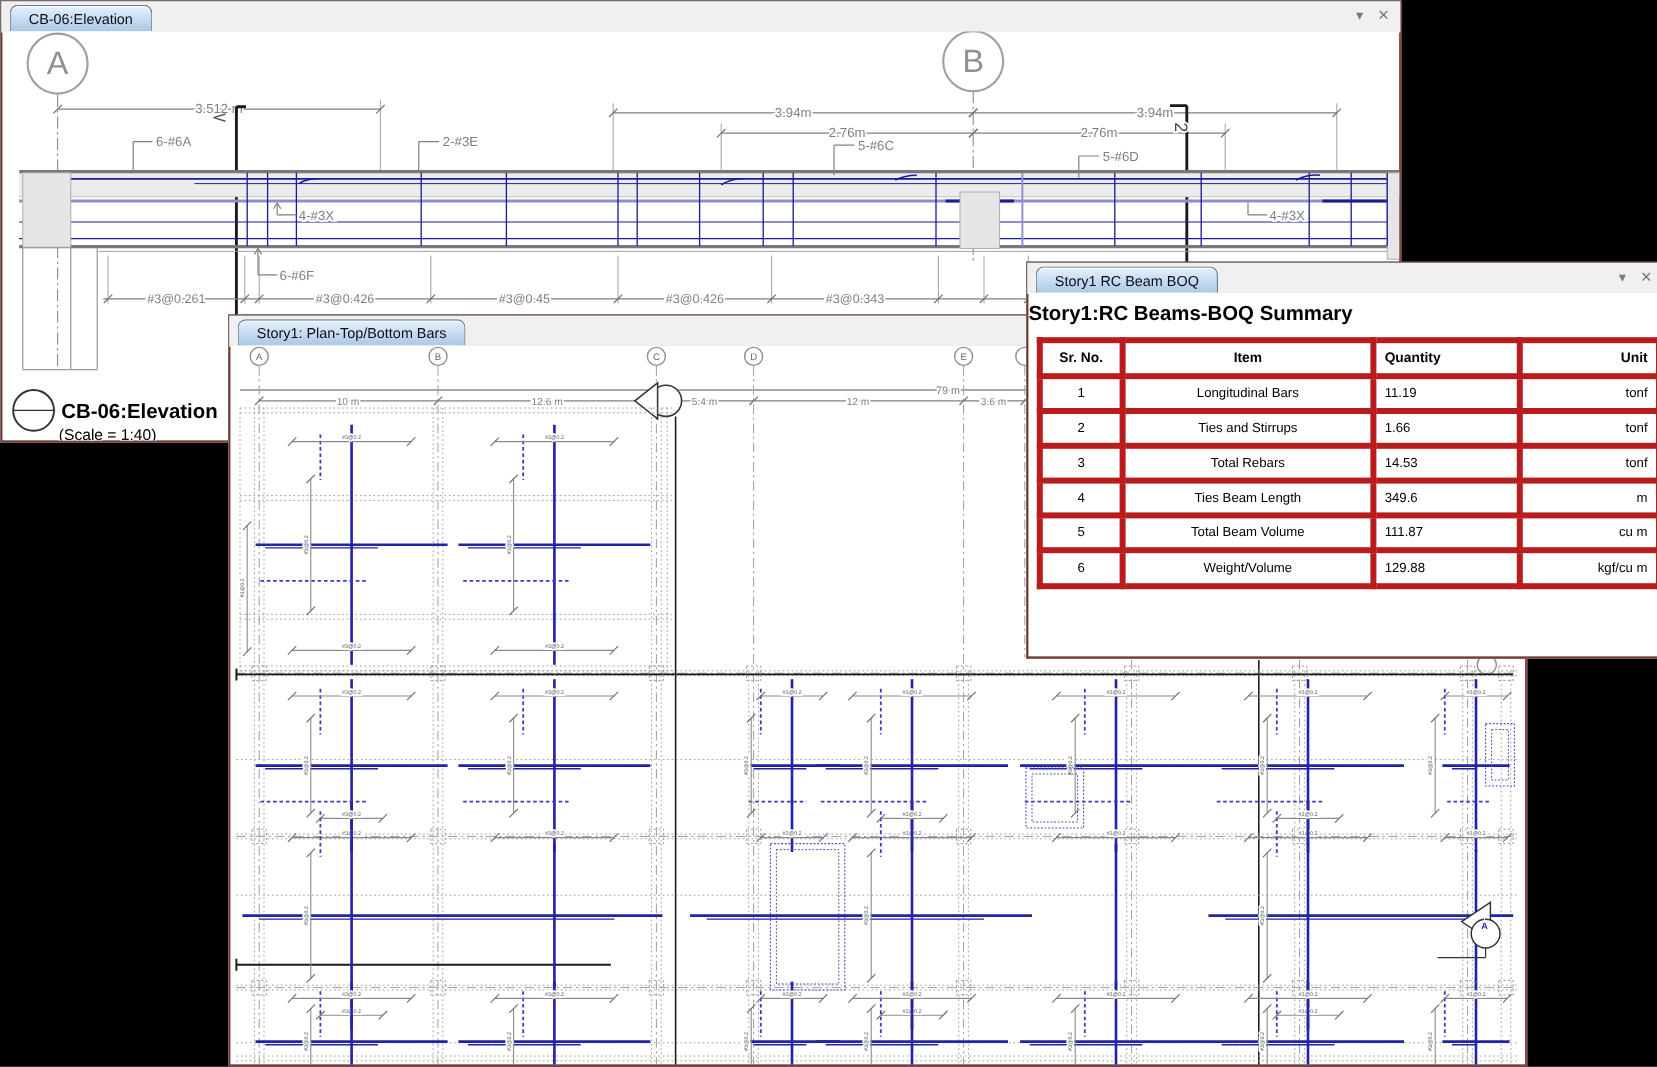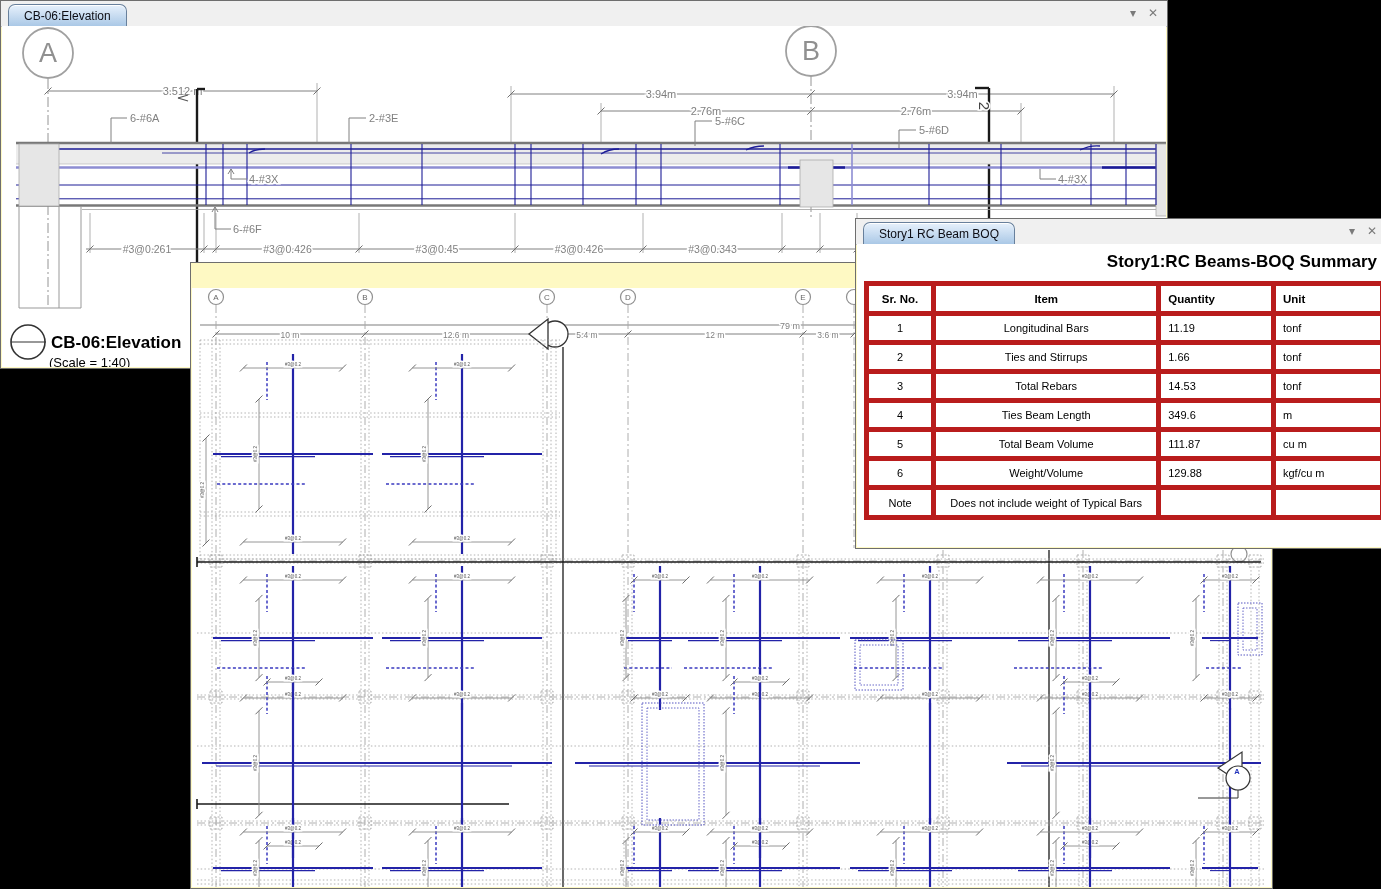--- a/index.html
+++ b/index.html
@@ -1,43 +1,43 @@
 <!DOCTYPE html>
 <html><head>
 <meta charset="utf-8">
 <style>
   html,body{margin:0;padding:0}
   body{width:1381px;height:889px;background:#000;overflow:hidden;position:relative;
        font-family:"Liberation Sans",sans-serif;-webkit-font-smoothing:antialiased}
-  .window{position:absolute;background:#fef9c3;border:1px solid #6e6e6e;box-sizing:border-box}
+  .window{position:absolute;background:#7f1d1d;border:1px solid #6e6e6e;box-sizing:border-box}
   .tabstrip{position:absolute;left:0;top:0;right:0;height:25px;background:#f0f0f0;
             border-bottom:1px solid #c6c6c6}
   .tab{position:absolute;left:7px;top:3px;height:21px;padding:0 15px;
        background:linear-gradient(#e7f1fc,#aac8e6);border:1px solid #68809c;border-bottom:none;
        border-radius:7px 7px 0 0;font-size:12px;color:#0d0d14;display:flex;align-items:center;
        box-shadow:inset 0 1px 0 #fff}
   .winbtns{position:absolute;right:9px;top:5px;display:flex;gap:12px;align-items:center}
   .winbtn{color:#7a7a7a;font-size:12px;line-height:14px;cursor:default}
   .content{position:absolute;left:1px;top:25px;right:1px;bottom:1px;background:#fff;overflow:hidden}
   svg text{font-family:"Liberation Sans",sans-serif}
   
-  .boq-title{position:absolute;left:0;top:8px;width:520px;text-align:right;
+  .boq-title{position:absolute;left:0;top:8px;width:520px;text-align:left;
              font-size:17px;font-weight:bold;color:#000}
   .boq-table{position:absolute;left:7px;top:37px;border-collapse:collapse;border:2px solid #000;
              table-layout:fixed;background:#fff}
   .boq-table th,.boq-table td{border:5px solid #b91c1c;font-size:11px;color:#000;
              padding:0 7px;white-space:nowrap;overflow:hidden;vertical-align:middle}
   .boq-table th{font-size:11.5px;font-weight:bold}
   .boq-table tr{height:29px}
   .boq-table tr.hdr{height:52px}
   .boq-table tr:last-child{height:30px}
   .boq-table .c0{width:53px;text-align:center}
   .boq-table .c1{width:212px;text-align:center}
   .boq-table .c2{width:116px;text-align:left}
-  .boq-table .c3{width:110px;text-align:left}
+  .boq-table .c3{width:110px;text-align:right}
 </style>
 </head>
 <body>
 
 <div class="window" style="left:0;top:0;width:1168px;height:369px;z-index:1">
   <div class="tabstrip">
     <div class="tab">
       <span>CB-06:Elevation</span>
     </div>
     <div class="winbtns">
@@ -180,20 +180,29 @@
         <line x1="213" y1="181" x2="216" y2="186" stroke="#808080" stroke-width="1"></line>
         <circle cx="26" cy="316" r="17" fill="none" stroke="#333" stroke-width="1.6"></circle>
         <line x1="9" y1="316" x2="44" y2="316" stroke="#333" stroke-width="1.2"></line>
         <text x="49" y="322" font-size="17" fill="#000" text-anchor="start" font-weight="bold" style="paint-order:stroke;stroke:#ffffff;stroke-width:3px">CB-06:Elevation</text>
         <text x="47" y="341" font-size="13" fill="#000" text-anchor="start" style="paint-order:stroke;stroke:#ffffff;stroke-width:3px">(Scale = 1:40)</text>
       </svg>
   </div>
 </div>
 
 <div class="window" style="left:190px;top:262px;width:1083px;height:627px;z-index:2">
+  <div class="tabstrip">
+    <div class="tab">
+      <span>Story1: Plan-Top/Bottom Bars</span>
+    </div>
+    <div class="winbtns">
+      <span class="winbtn">▾</span>
+      <span class="winbtn">✕</span>
+    </div>
+  </div>
   <div class="content">
     <svg id="plan-svg" width="1081" height="601" viewBox="0 0 1081 601">
         <circle cx="24" cy="9" r="7.5" fill="none" stroke="#909090" stroke-width="1.2"></circle>
         <text x="24" y="12" font-size="8" fill="#666" text-anchor="middle" style="paint-order:stroke;stroke:#ffffff;stroke-width:3px">A</text>
         <line x1="24" y1="17" x2="24" y2="601" stroke="#999" stroke-width="0.8" stroke-dasharray="8 3 2 3"></line>
         <circle cx="173" cy="9" r="7.5" fill="none" stroke="#909090" stroke-width="1.2"></circle>
         <text x="173" y="12" font-size="8" fill="#666" text-anchor="middle" style="paint-order:stroke;stroke:#ffffff;stroke-width:3px">B</text>
         <line x1="173" y1="17" x2="173" y2="601" stroke="#999" stroke-width="0.8" stroke-dasharray="8 3 2 3"></line>
         <circle cx="355" cy="9" r="7.5" fill="none" stroke="#909090" stroke-width="1.2"></circle>
         <text x="355" y="12" font-size="8" fill="#666" text-anchor="middle" style="paint-order:stroke;stroke:#ffffff;stroke-width:3px">C</text>
@@ -700,22 +709,16 @@
             <td class="c1">Total Beam Volume</td>
             <td class="c2">111.87</td>
             <td class="c3">cu m</td>
           </tr>
           <tr>
             <td class="c0">6</td>
             <td class="c1">Weight/Volume</td>
             <td class="c2">129.88</td>
             <td class="c3">kgf/cu m</td>
           </tr>
-          <tr>
-            <td class="c0">Note</td>
-            <td class="c1">Does not include weight of Typical Bars</td>
-            <td class="c2"></td>
-            <td class="c3"></td>
-          </tr>
         </tbody>
     </table>
   </div>
 </div>
 
 </body></html>

